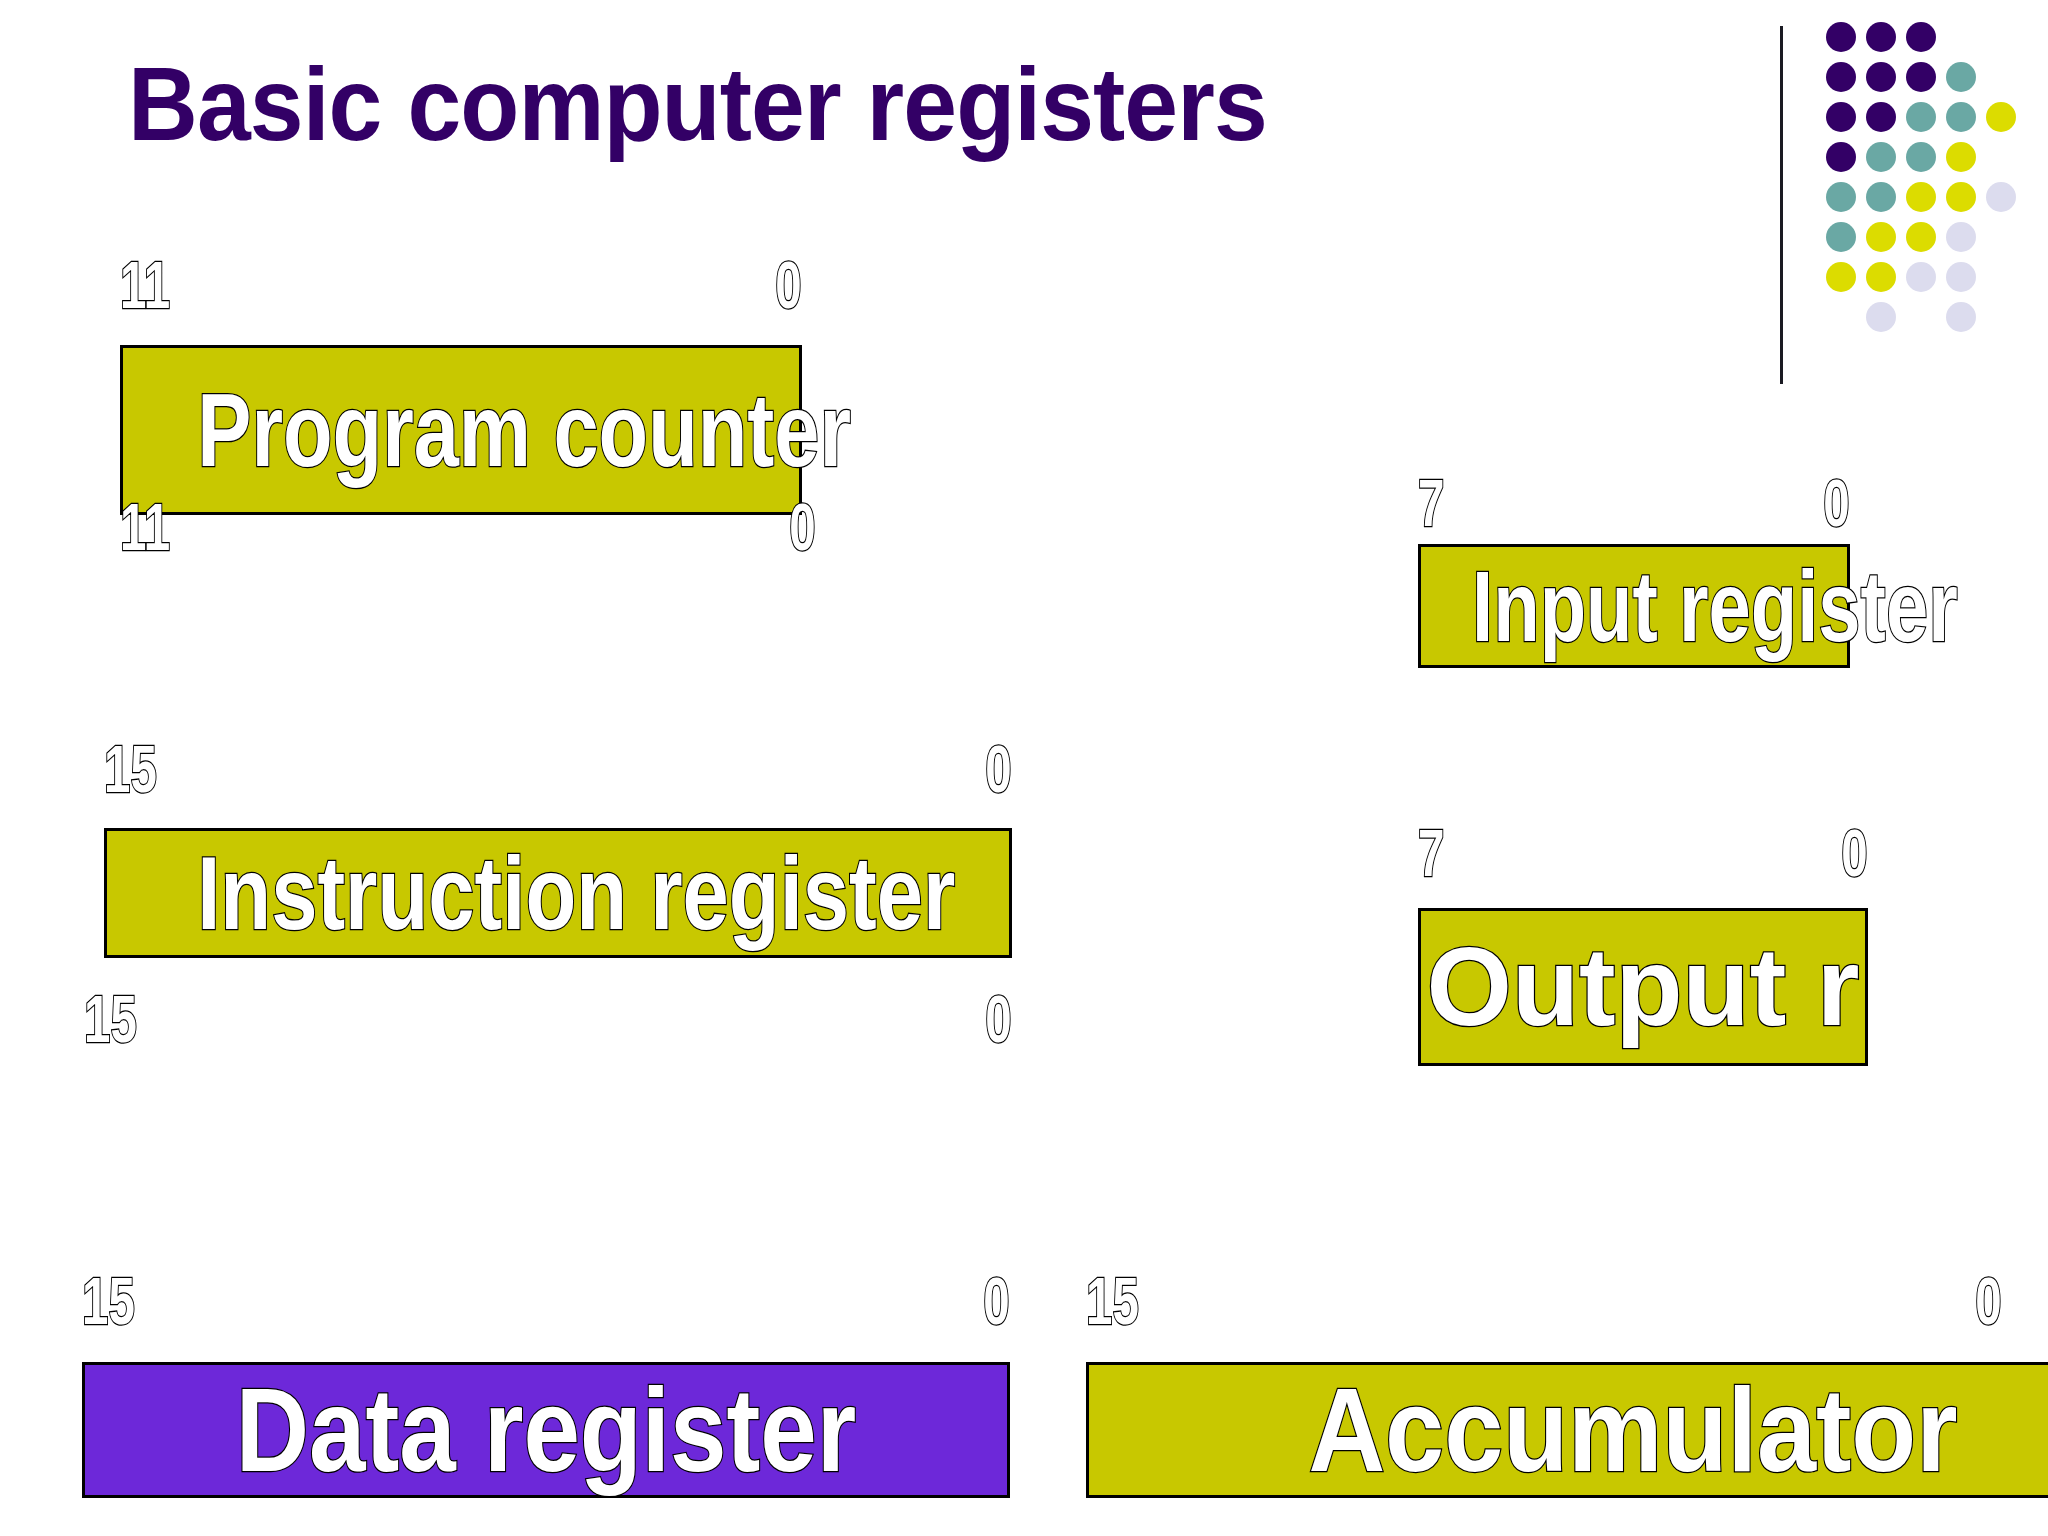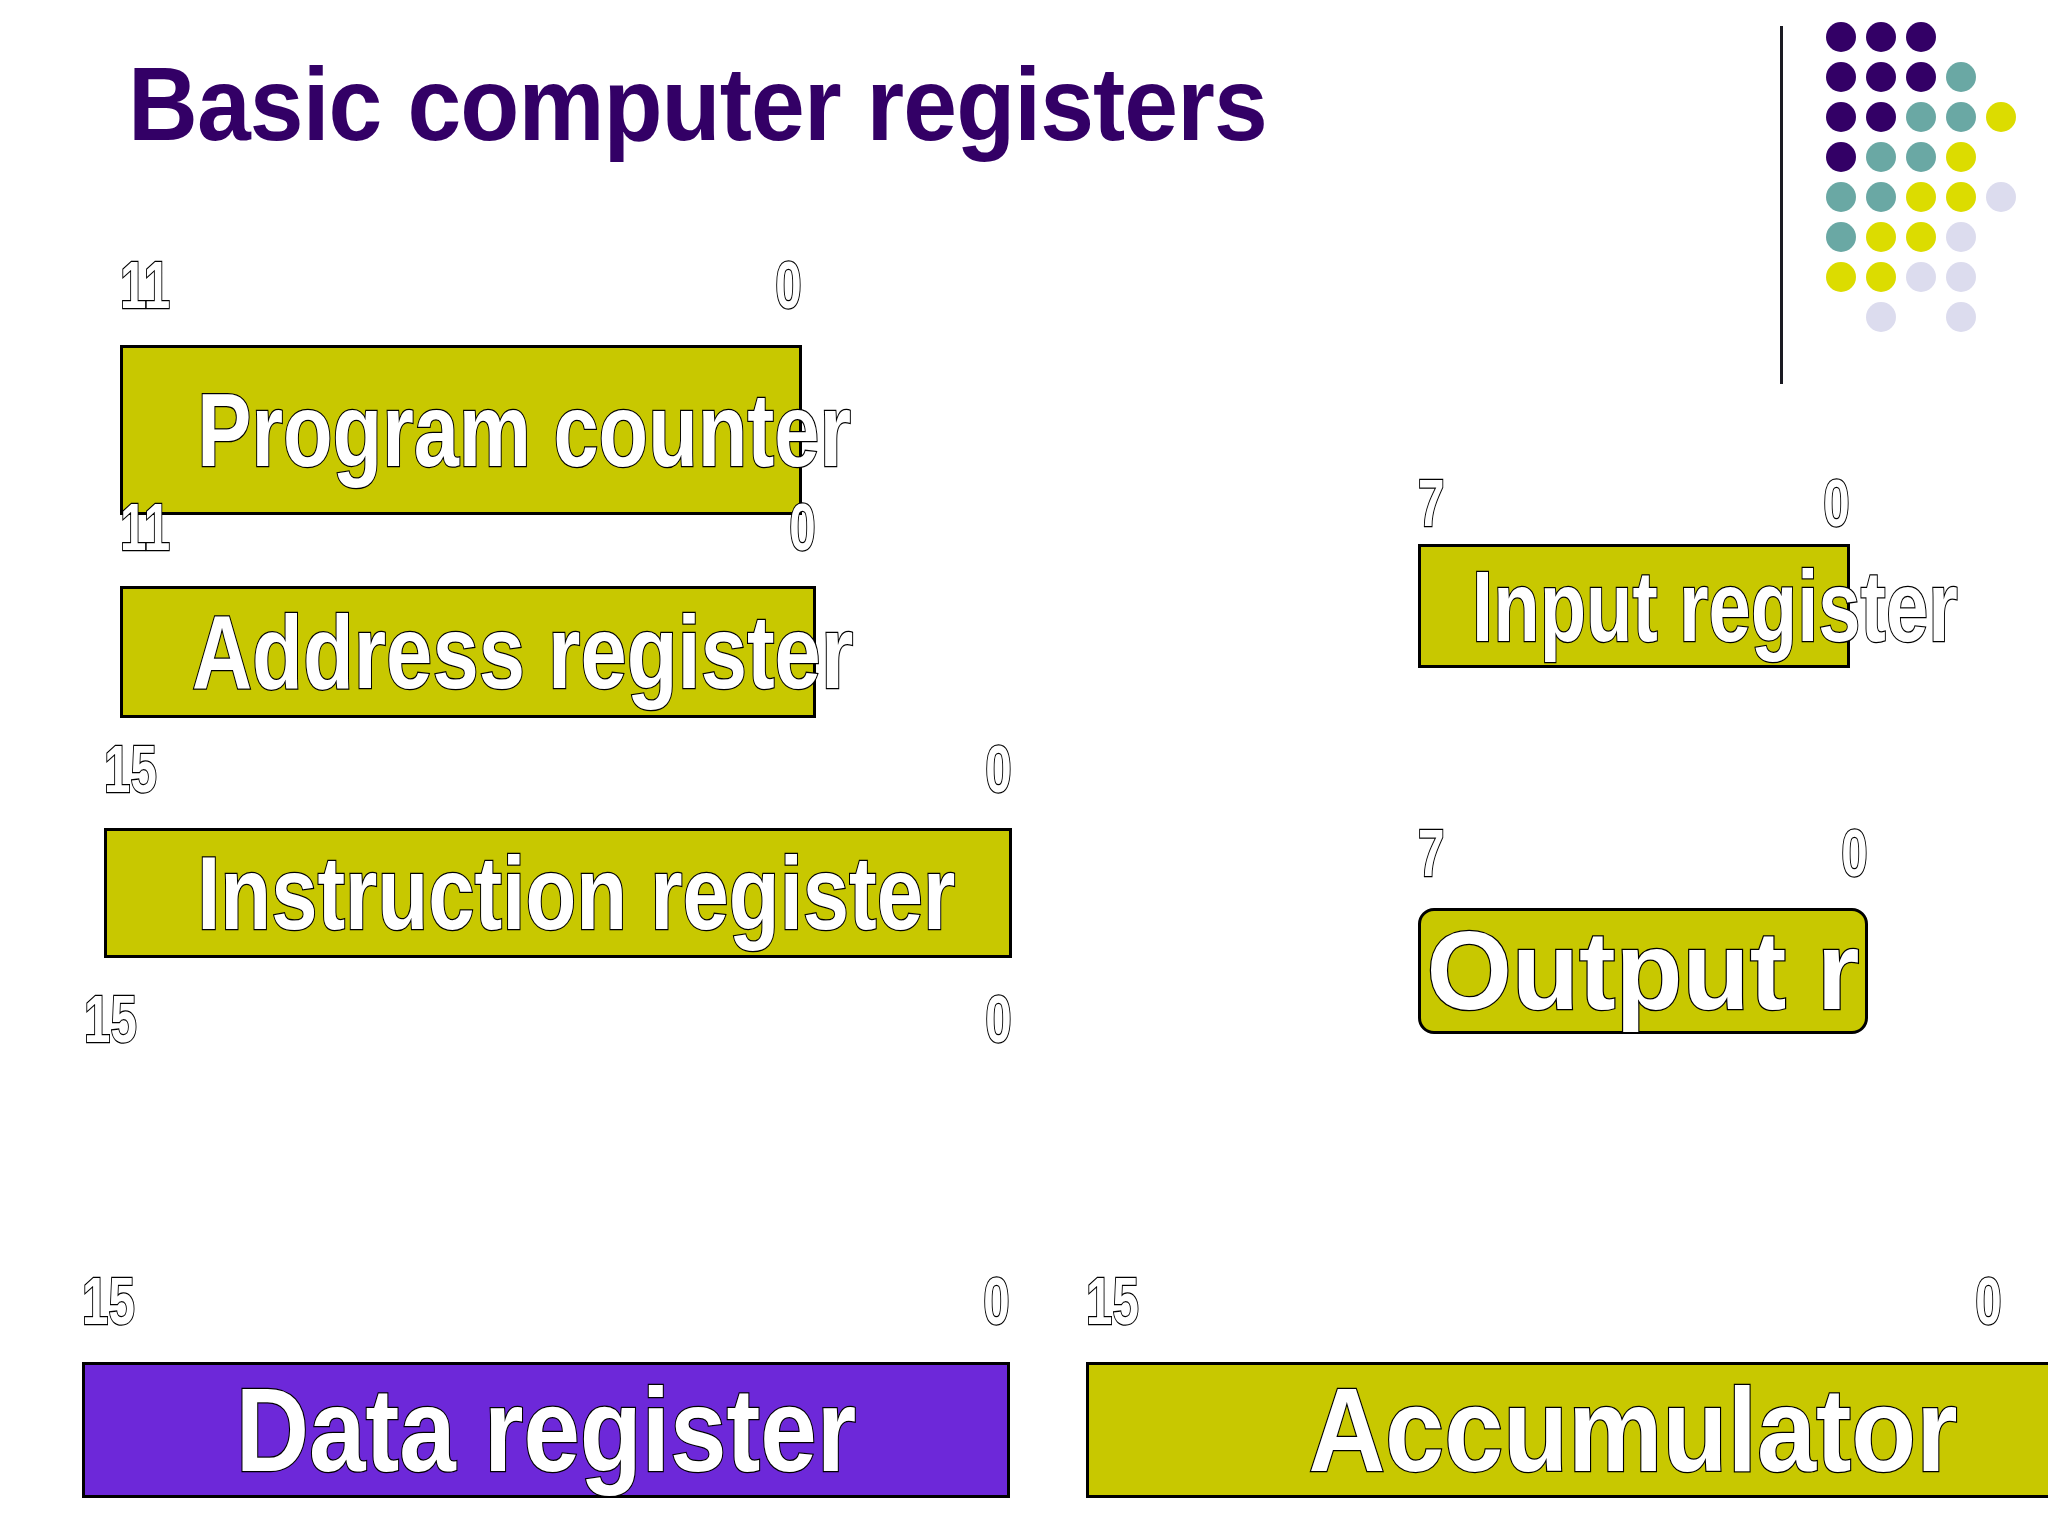--- a/index.html
+++ b/index.html
@@ -142,23 +142,20 @@
     <div class="register-row" style="left: 120px; top: 252px; width: 682px; height: 227px;">
       <div class="bit-label left">11</div>
       <div class="bit-label right">0</div>
       <div class="register-box" style="left: 0px; top: 93px; width: 682px; height: 170px; background: rgb(200, 200, 0); border-color: rgb(0, 0, 0);">
         <div class="register-label cond" style="font-size: 104px; color: rgb(255, 255, 255); -webkit-text-stroke-color: rgb(0, 0, 0); transform: translateY(-50%) scaleX(0.78);">Program counter</div>
       </div>
     </div>
     <div class="register-row" style="left: 120px; top: 494px; width: 696px; height: 224px;">
       <div class="bit-label left">11</div>
       <div class="bit-label right">0</div>
-      <div class="register-box" style="left: 0px; top: 92px; width: 696px; height: 132px; background: rgb(200, 200, 0); border-color: rgb(0, 0, 0);">
-        <div class="register-label cond" style="font-size: 104px; color: rgb(255, 255, 255); -webkit-text-stroke-color: rgb(0, 0, 0); transform: translateY(-50%) scaleX(0.8);">Address register</div>
-      </div>
     </div>
     <div class="register-row" style="left: 104px; top: 736px; width: 908px; height: 222px;">
       <div class="bit-label left">15</div>
       <div class="bit-label right">0</div>
       <div class="register-box" style="left: 0px; top: 92px; width: 908px; height: 130px; background: rgb(200, 200, 0); border-color: rgb(0, 0, 0);">
         <div class="register-label cond" style="font-size: 104px; color: rgb(255, 255, 255); -webkit-text-stroke-color: rgb(0, 0, 0); transform: translateY(-50%) scaleX(0.8);">Instruction register</div>
       </div>
     </div>
     <div class="register-row" style="left: 84px; top: 986px; width: 928px; height: 226px;">
       <div class="bit-label left">15</div>
@@ -174,21 +171,21 @@
     <div class="register-row" style="left: 1418px; top: 470px; width: 432px; height: 212px;">
       <div class="bit-label left">7</div>
       <div class="bit-label right">0</div>
       <div class="register-box" style="left: 0px; top: 74px; width: 432px; height: 124px; background: rgb(200, 200, 0); border-color: rgb(0, 0, 0);">
         <div class="register-label cond" style="font-size: 100px; color: rgb(255, 255, 255); -webkit-text-stroke-color: rgb(0, 0, 0); transform: translateY(-50%) scaleX(0.76);">Input register</div>
       </div>
     </div>
     <div class="register-row" style="left: 1418px; top: 820px; width: 450px; height: 214px;">
       <div class="bit-label left">7</div>
       <div class="bit-label right">0</div>
-      <div class="register-box" style="left: 0px; top: 88px; width: 450px; height: 126px; background: rgb(200, 200, 0); border-color: rgb(0, 0, 0); border-radius: 16px;">
+      <div class="register-box" style="left: 0px; top: 88px; width: 450px; height: 158px; background: rgb(200, 200, 0); border-color: rgb(0, 0, 0);">
         <div class="register-label cond" style="font-size: 112px; color: rgb(255, 255, 255); -webkit-text-stroke-color: rgb(0, 0, 0); transform: translateY(-50%) scaleX(0.98);">Output r</div>
       </div>
     </div>
     <div class="register-row" style="left: 1086px; top: 1268px; width: 916px; height: 230px;">
       <div class="bit-label left">15</div>
       <div class="bit-label right">0</div>
       <div class="register-box" style="left: 0px; top: 94px; width: 1094px; height: 136px; background: rgb(200, 200, 0); border-color: rgb(0, 0, 0);">
         <div class="register-label cond" style="font-size: 118px; color: rgb(255, 255, 255); -webkit-text-stroke-color: rgb(0, 0, 0); transform: translateY(-50%) scaleX(0.9);">Accumulator</div>
       </div>
     </div>

